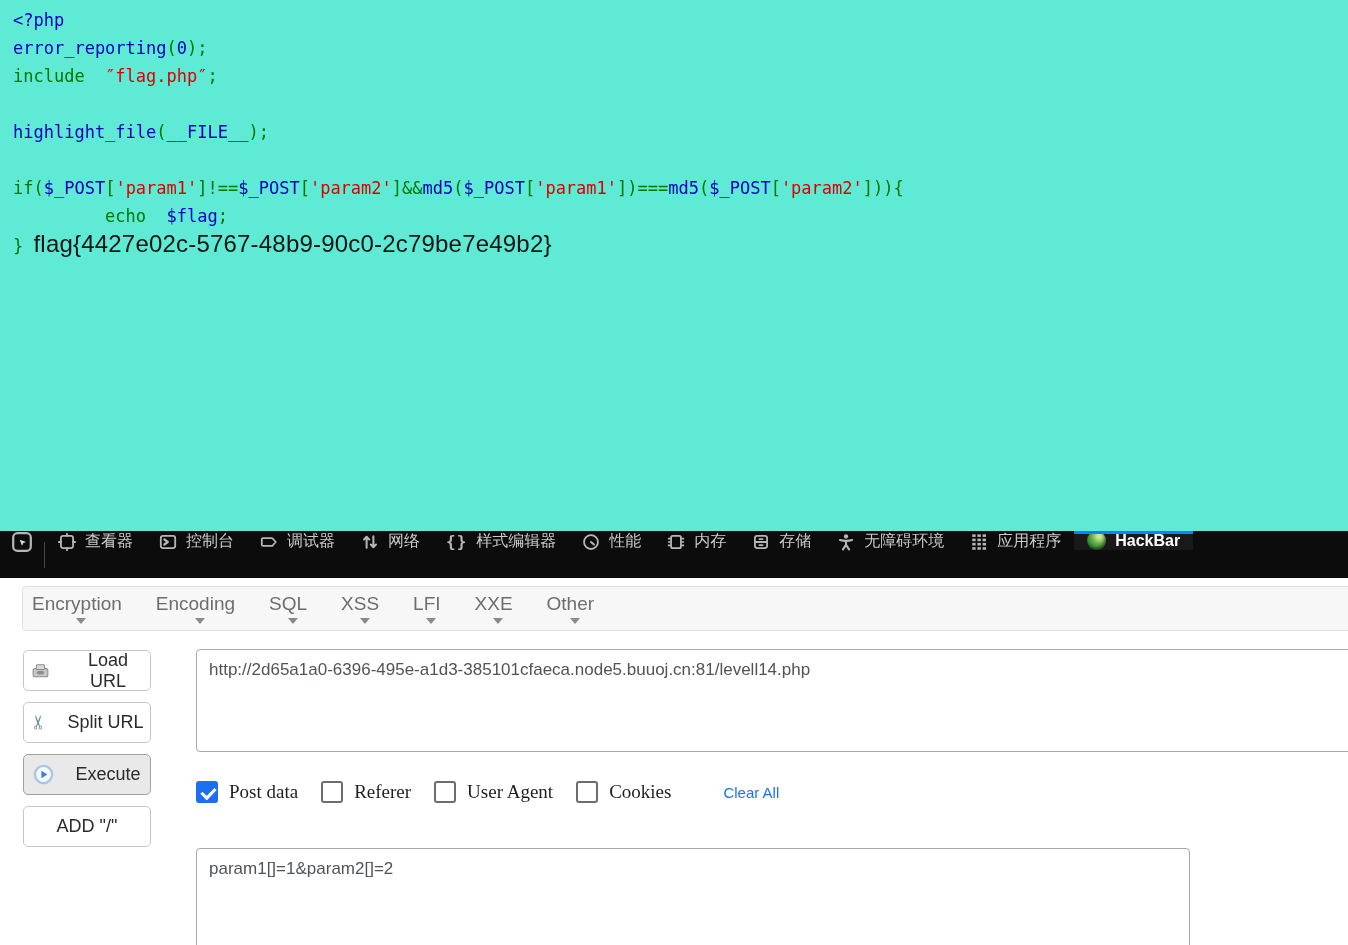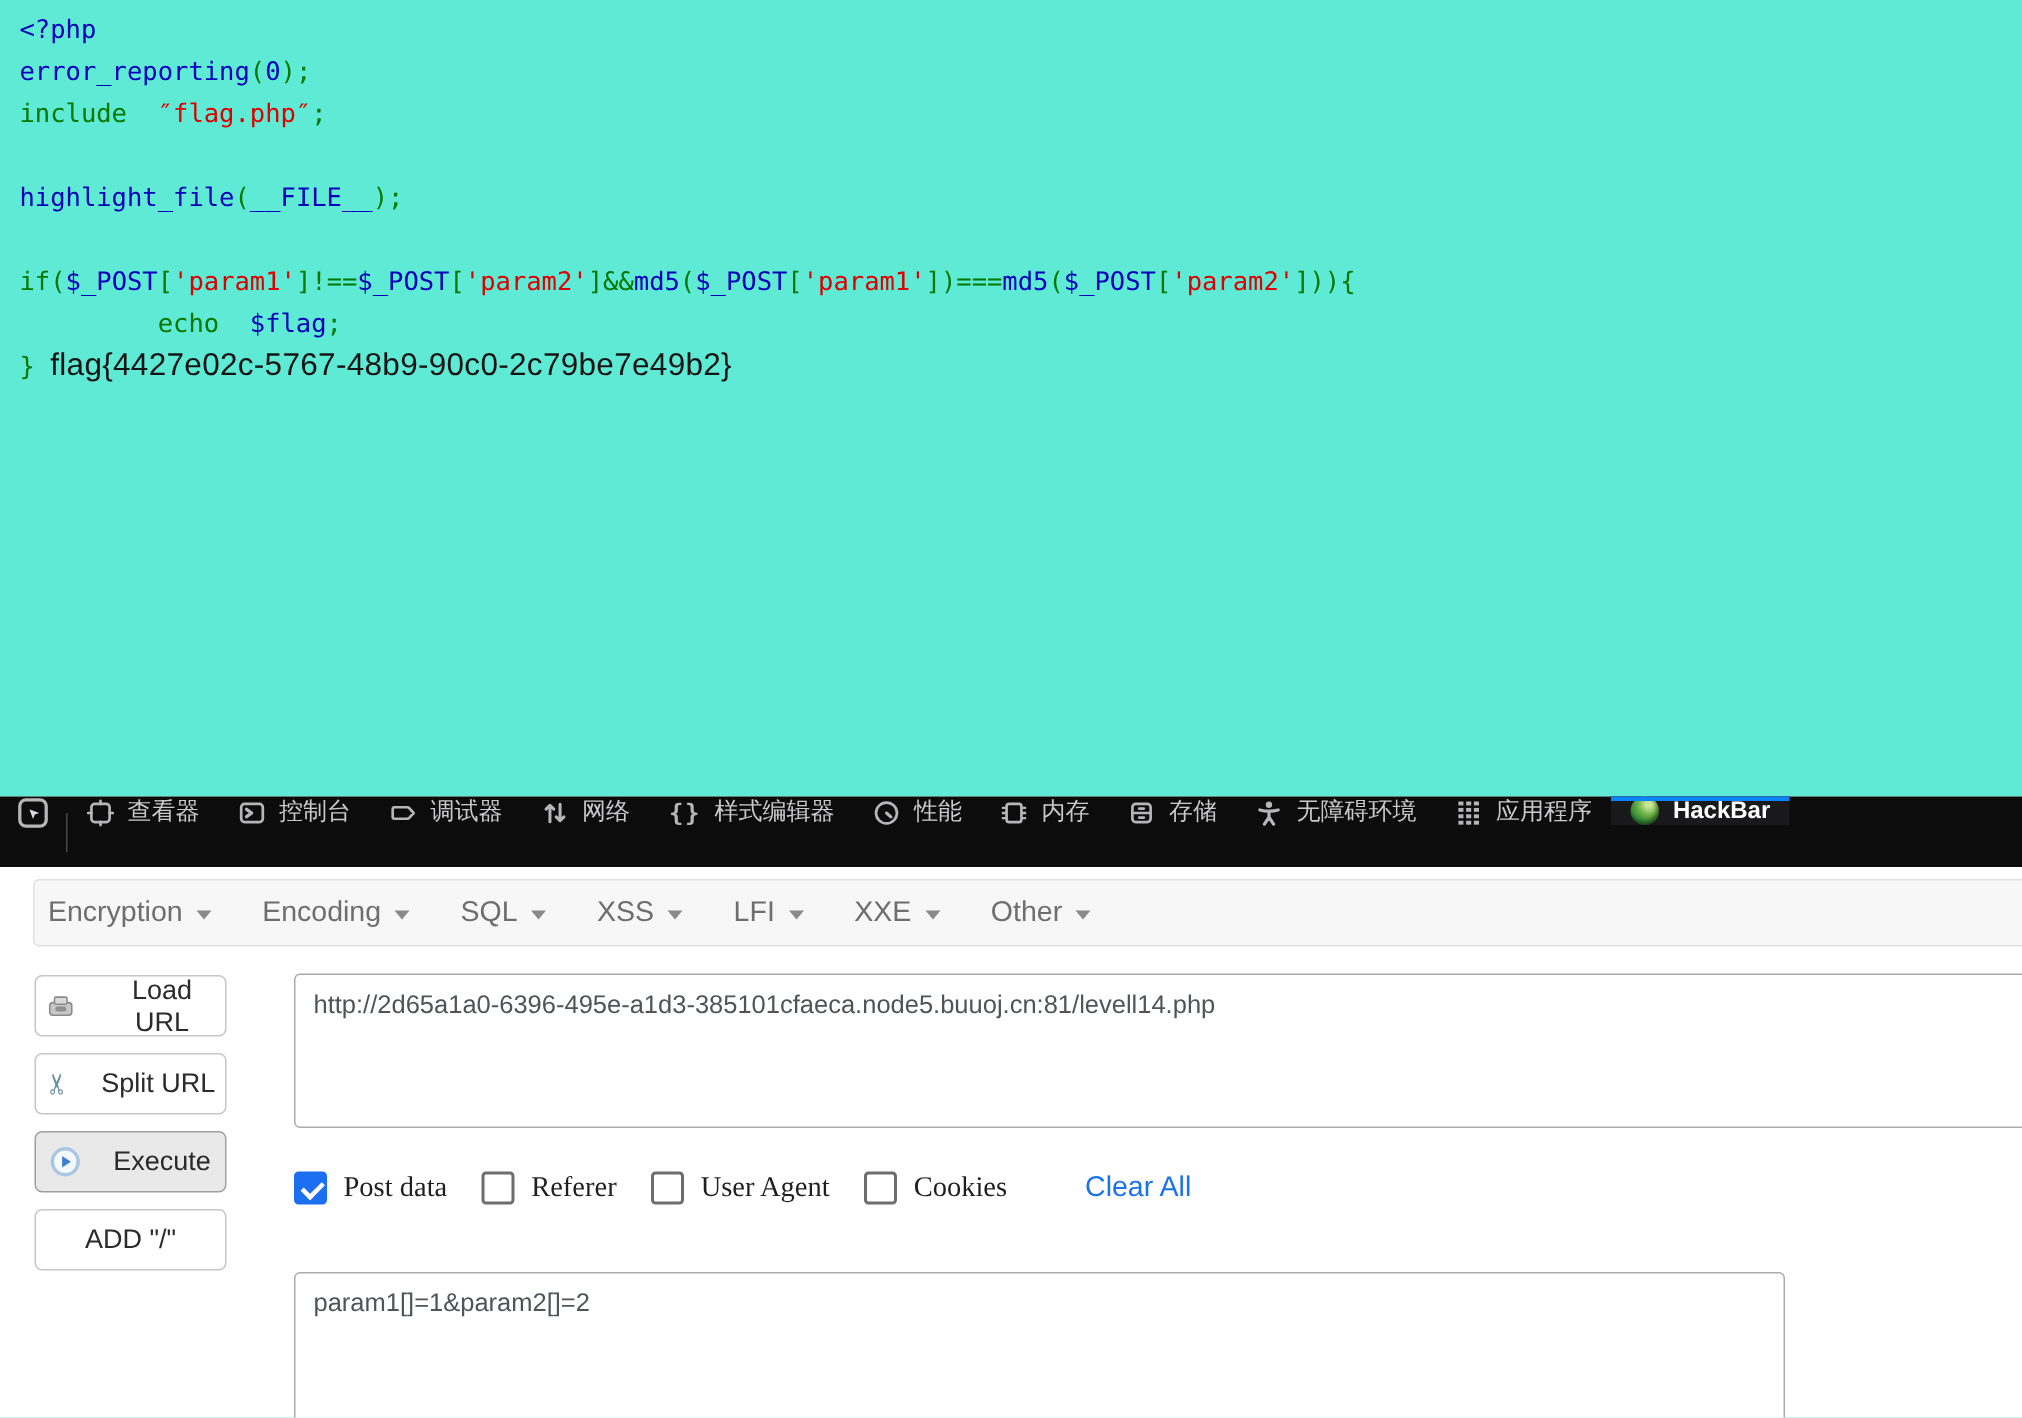--- a/index.html
+++ b/index.html
@@ -10,21 +10,21 @@
   
   .code-area{
     position:absolute;top:0;left:0;right:0;height:531px;background:#5eead4;
     padding:6px 0 0 13px;box-sizing:border-box;
     font-family:"DejaVu Sans Mono","Liberation Mono",monospace;font-size:17px;
   }
   .code-line{height:28px;line-height:28px;white-space:pre;}
   .t-d{color:#0000BB}
   .t-k{color:#007700}
   .t-s{color:#DD0000}
-  .t-flag{color:#141414;font-family:"Liberation Sans",sans-serif;font-size:21px;letter-spacing:.2px;}
+  .t-flag{color:#141414;font-family:"Liberation Sans",sans-serif;font-size:24px;letter-spacing:.2px;}
   
   .devtools-toolbar{
     position:absolute;top:531px;left:0;right:0;height:47px;background:#0c0c0d;
     display:flex;align-items:flex-start;color:#c9c9cb;
   }
   .picker-btn{width:44px;display:flex;align-items:center;justify-content:center;cursor:pointer;}
   .toolbar-sep{width:1px;height:26px;background:#47474c;align-self:center;}
   .devtab{
     display:flex;align-items:center;gap:9px;padding:0 13px;font-size:16px;
     position:relative;cursor:pointer;white-space:nowrap;
@@ -36,21 +36,21 @@
   .hb-logo{width:19px;height:19px;border-radius:50%;display:inline-block;
     background:radial-gradient(circle at 64% 28%,#c8e694 10%,#63ad42 42%,#237c30 78%,#145120 100%);
     box-shadow:inset -1px -2px 3px rgba(0,0,0,.45);}
   
   .hackbar-panel{position:absolute;top:578px;left:0;right:0;bottom:0;background:#fff;}
   .menubar{
     position:absolute;top:8px;left:22px;right:-8px;height:45px;background:#f7f7f7;
     border:1px solid #e0e0e0;border-radius:4px;display:flex;align-items:center;
     padding:0 9px;box-sizing:border-box;
   }
-  .menu-item{display:flex;align-items:center;color:#6e6e6e;font-size:19px;margin-right:34px;cursor:pointer;}
+  .menu-item{display:flex;align-items:center;color:#6e6e6e;font-size:19px;margin-right:34px;cursor:pointer;flex-direction:column;}
   .caret{width:0;height:0;border-left:5px solid transparent;border-right:5px solid transparent;
     border-top:6px solid #8a8a8a;margin-left:9px;margin-top:3px;}
   .btn-col{position:absolute;left:23px;top:72px;}
   .hb-btn{
     width:128px;height:41px;margin-bottom:11px;background:#fff;border:1px solid #c6c6c6;
     border-radius:5px;font-size:18px;color:#2b2b2b;display:flex;align-items:center;
     justify-content:center;gap:21px;cursor:pointer;font-family:"Liberation Sans",sans-serif;
   }
   .hb-btn.pressed{background:#e9e9e9;border-color:#a0a0a0;}
   .scissors-glyph{font-family:"DejaVu Sans",sans-serif;font-size:19px;color:#6a8fa0;
@@ -60,21 +60,21 @@
     border:1px solid #a9a9a9;border-radius:4px;padding:10px 12px;resize:none;
     font:17px "Liberation Sans",sans-serif;color:#4f5458;outline:none;background:#fff;
   }
   .check-row{position:absolute;left:196px;top:203px;display:flex;align-items:center;}
   .cb-group{display:flex;align-items:center;margin-right:23px;cursor:pointer;font-family:Liberation Serif, serif;}
   .cb{width:22px;height:22px;border:2px solid #6d6d6d;border-radius:3px;box-sizing:border-box;background:#fff;flex:none;}
   .cb.checked{background:#1d6ff2;border-color:#1d6ff2;position:relative;}
   .cb.checked::after{content:'';position:absolute;left:6px;top:2px;width:6px;height:11px;
     border:solid #fff;border-width:0 3px 3px 0;transform:rotate(45deg);}
   .cb-label{margin-left:11px;font-size:19px;color:#1f1f1f;}
-  .clear-all{margin-left:29px;color:#1a73e8;font-size:19px;cursor:pointer;text-decoration:none;}
+  .clear-all{margin-left:29px;color:#1a73e8;font-size:15px;cursor:pointer;text-decoration:none;}
   .post-textarea{
     position:absolute;left:196px;top:270px;width:994px;height:125px;box-sizing:border-box;
     border:1px solid #a9a9a9;border-radius:4px;padding:10px 12px;resize:none;
     font:17px "Liberation Sans",sans-serif;color:#4f5458;outline:none;background:#fff;
   }
 </style>
 </head>
 <body>
 
 <div class="code-area" id="codeArea">

